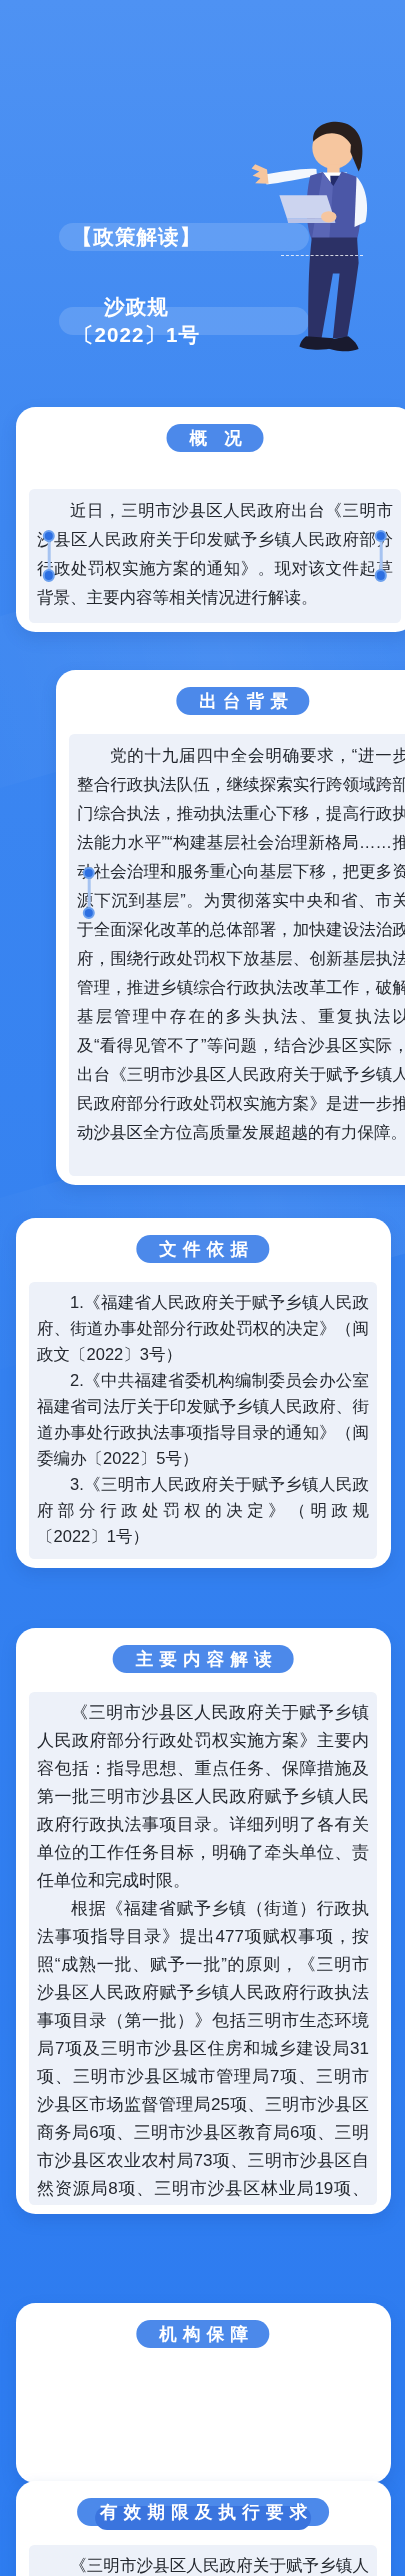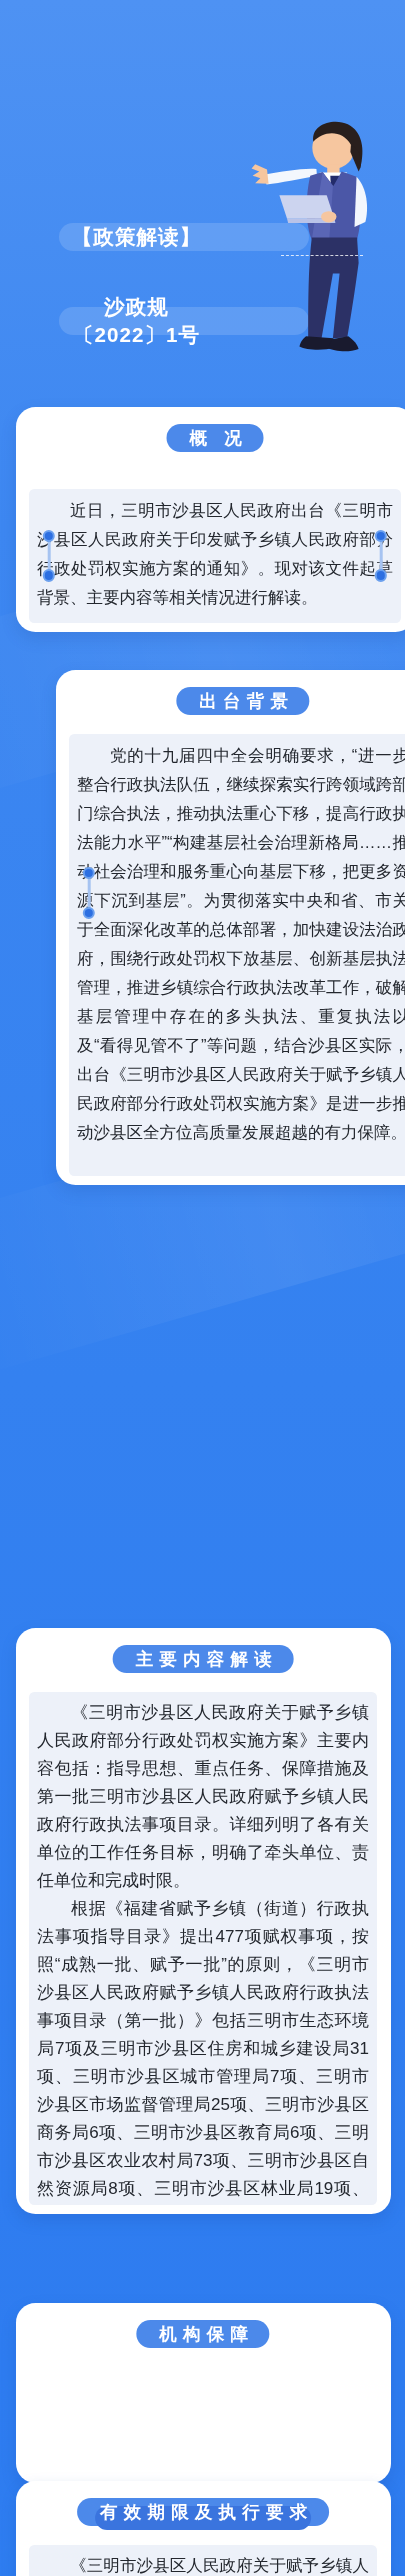--- a/index.html
+++ b/index.html
@@ -123,20 +123,28 @@
     <div class="panel">
       <div class="pin pin-left">
         <div class="pin-bar"></div>
           <div class="pin-dot pin-dot-top"></div>
           <div class="pin-dot pin-dot-bottom"></div>
       </div>
       <p>党的十九届四中全会明确要求，“进一步整合行政执法队伍，继续探索实行跨领域跨部门综合执法，推动执法重心下移，提高行政执法能力水平”“构建基层社会治理新格局……推动社会治理和服务重心向基层下移，把更多资源下沉到基层”。为贯彻落实中央和省、市关于全面深化改革的总体部署，加快建设法治政府，围绕行政处罚权下放基层、创新基层执法管理，推进乡镇综合行政执法改革工作，破解基层管理中存在的多头执法、重复执法以及“看得见管不了”等问题，结合沙县区实际，出台《三明市沙县区人民政府关于赋予乡镇人民政府部分行政处罚权实施方案》是进一步推动沙县区全方位高质量发展超越的有力保障。</p>
     </div>
   </div>
 
+  <div class="card card-3">
+    <div class="pill">文件依据</div>
+    <div class="panel">
+      <p>1.《福建省人民政府关于赋予乡镇人民政府、街道办事处部分行政处罚权的决定》（闽政文〔2022〕3号）</p>
+      <p>2.《中共福建省委机构编制委员会办公室 福建省司法厅关于印发赋予乡镇人民政府、街道办事处行政执法事项指导目录的通知》（闽委编办〔2022〕5号）</p>
+      <p>3.《三明市人民政府关于赋予乡镇人民政府部分行政处罚权的决定》（明政规〔2022〕1号）</p>
+    </div>
+  </div>
 
   <div class="card card-4">
     <div class="pill">主要内容解读</div>
     <div class="panel">
       <p>《三明市沙县区人民政府关于赋予乡镇人民政府部分行政处罚权实施方案》主要内容包括：指导思想、重点任务、保障措施及第一批三明市沙县区人民政府赋予乡镇人民政府行政执法事项目录。详细列明了各有关单位的工作任务目标，明确了牵头单位、责任单位和完成时限。</p>
       <p>根据《福建省赋予乡镇（街道）行政执法事项指导目录》提出477项赋权事项，按照“成熟一批、赋予一批”的原则，《三明市沙县区人民政府赋予乡镇人民政府行政执法事项目录（第一批）》包括三明市生态环境局7项及三明市沙县区住房和城乡建设局31项、三明市沙县区城市管理局7项、三明市沙县区市场监督管理局25项、三明市沙县区商务局6项、三明市沙县区教育局6项、三明市沙县区农业农村局73项、三明市沙县区自然资源局8项、三明市沙县区林业局19项、三明市沙县区水利局20项、三明市沙县区交通运输局36项、三明市沙县区应急管理局19项、三明市沙县区消防救援大队16项、中共三明市沙县区委统一战线工作部（三明市沙县区民族与宗教事务局）11项。</p>
     </div>
   </div>
 
   <div class="card card-5">

